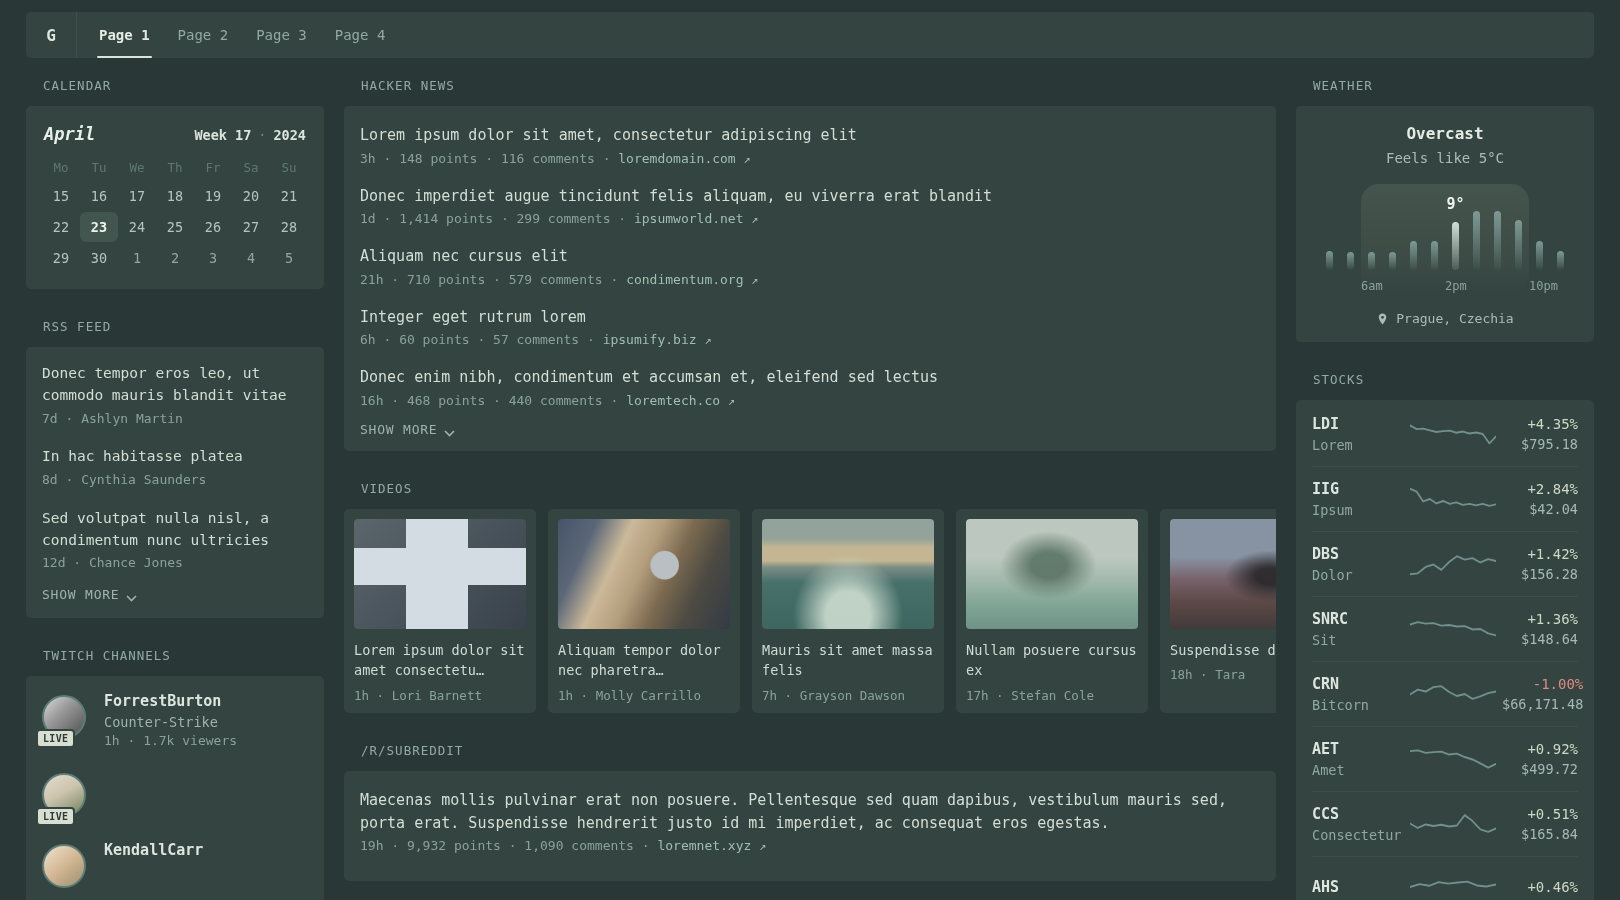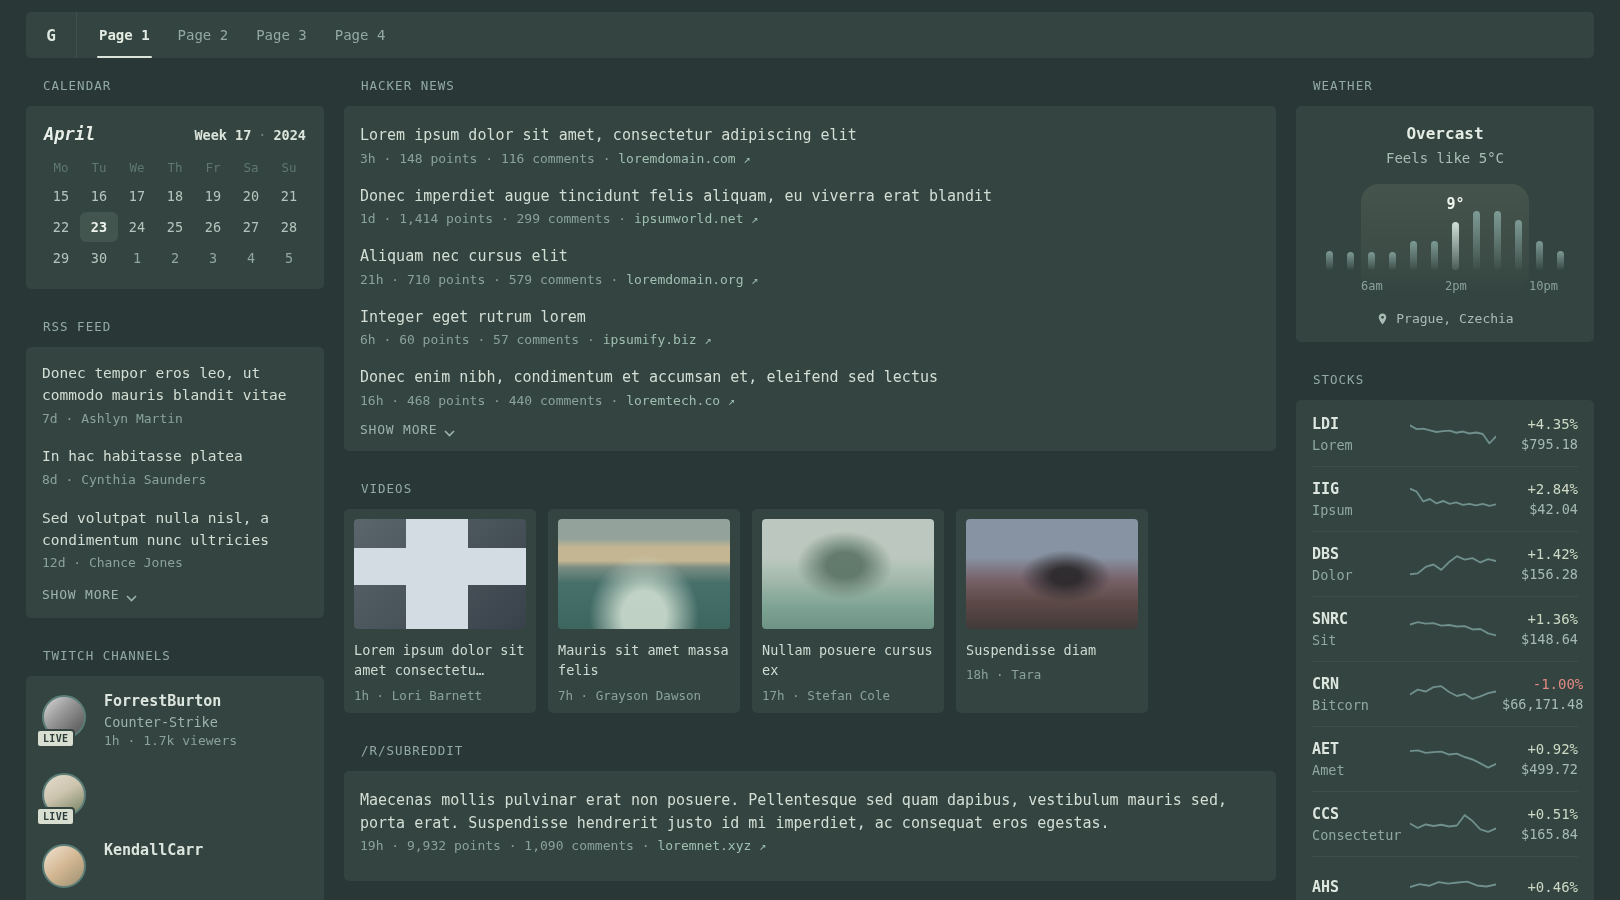--- a/index.html
+++ b/index.html
@@ -299,21 +299,21 @@
             <div class="feed-item hn-item">
     <div class="item-title">Lorem ipsum dolor sit amet, consectetur adipiscing elit</div>
     <div class="meta-line"><span class="meta-text">3h · 148 points · 116 comments</span><span class="meta-dot"> · </span><a class="domain"><span class="domain-text">loremdomain.com</span> <span class="ext-arrow">↗</span></a></div>
   </div>
             <div class="feed-item hn-item">
     <div class="item-title">Donec imperdiet augue tincidunt felis aliquam, eu viverra erat blandit</div>
     <div class="meta-line"><span class="meta-text">1d · 1,414 points · 299 comments</span><span class="meta-dot"> · </span><a class="domain"><span class="domain-text">ipsumworld.net</span> <span class="ext-arrow">↗</span></a></div>
   </div>
             <div class="feed-item hn-item">
     <div class="item-title">Aliquam nec cursus elit</div>
-    <div class="meta-line"><span class="meta-text">21h · 710 points · 579 comments</span><span class="meta-dot"> · </span><a class="domain"><span class="domain-text">loremdomain.org</span> <span class="ext-arrow">↗</span></a></div>
+    <div class="meta-line"><span class="meta-text">21h · 710 points · 579 comments</span><span class="meta-dot"> · </span><a class="domain"><span class="domain-text">condimentum.org</span> <span class="ext-arrow">↗</span></a></div>
   </div>
             <div class="feed-item hn-item">
     <div class="item-title">Integer eget rutrum lorem</div>
     <div class="meta-line"><span class="meta-text">6h · 60 points · 57 comments</span><span class="meta-dot"> · </span><a class="domain"><span class="domain-text">ipsumify.biz</span> <span class="ext-arrow">↗</span></a></div>
   </div>
             <div class="feed-item hn-item">
     <div class="item-title">Donec enim nibh, condimentum et accumsan et, eleifend sed lectus</div>
     <div class="meta-line"><span class="meta-text">16h · 468 points · 440 comments</span><span class="meta-dot"> · </span><a class="domain"><span class="domain-text">loremtech.co</span> <span class="ext-arrow">↗</span></a></div>
   </div>
           </div>
@@ -326,20 +326,25 @@
       </div>
     </section>
 
     <section>
       <h2 class="sec-title">VIDEOS</h2>
       <div class="videos-row">
           <div class="video-card">
     <div class="video-thumb thumb-pillars-sky"></div>
     <div class="video-title">Lorem ipsum dolor sit amet consectetu…</div>
     <div class="video-meta">1h · Lori Barnett</div>
+  </div>
+          <div class="video-card">
+    <div class="video-thumb thumb-camera-hands"></div>
+    <div class="video-title">Aliquam tempor dolor nec pharetra…</div>
+    <div class="video-meta">1h · Molly Carrillo</div>
   </div>
           <div class="video-card">
     <div class="video-thumb thumb-sea-boat"></div>
     <div class="video-title">Mauris sit amet massa felis</div>
     <div class="video-meta">7h · Grayson Dawson</div>
   </div>
           <div class="video-card">
     <div class="video-thumb thumb-canoe-lake"></div>
     <div class="video-title">Nullam posuere cursus ex</div>
     <div class="video-meta">17h · Stefan Cole</div>

